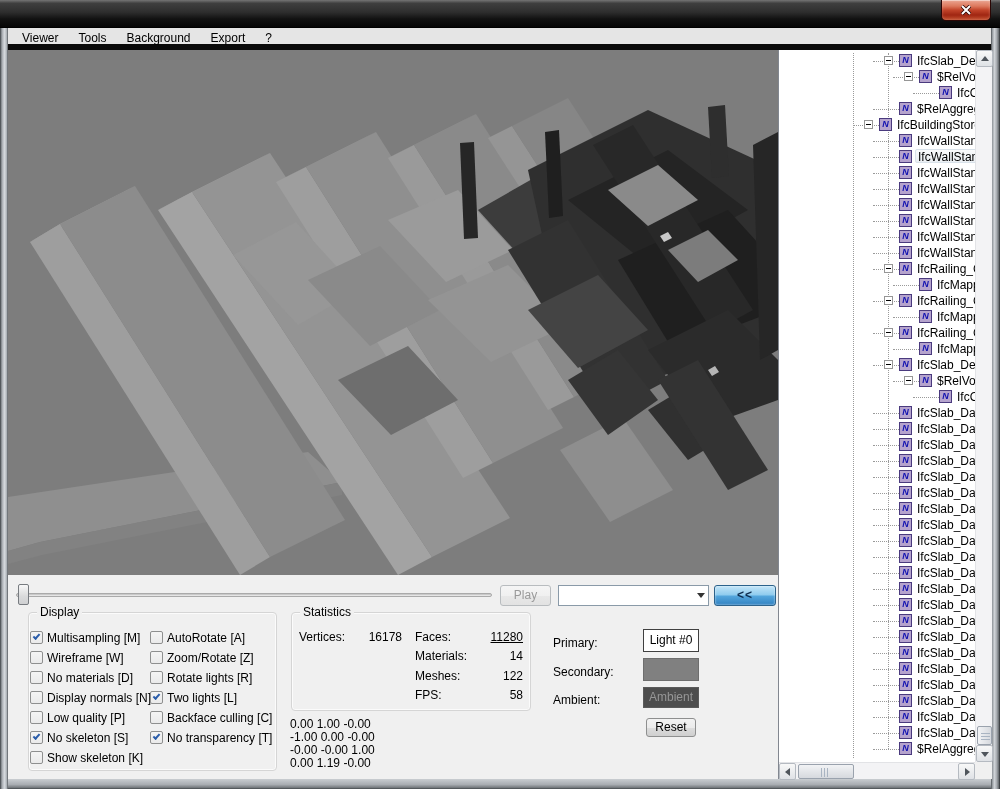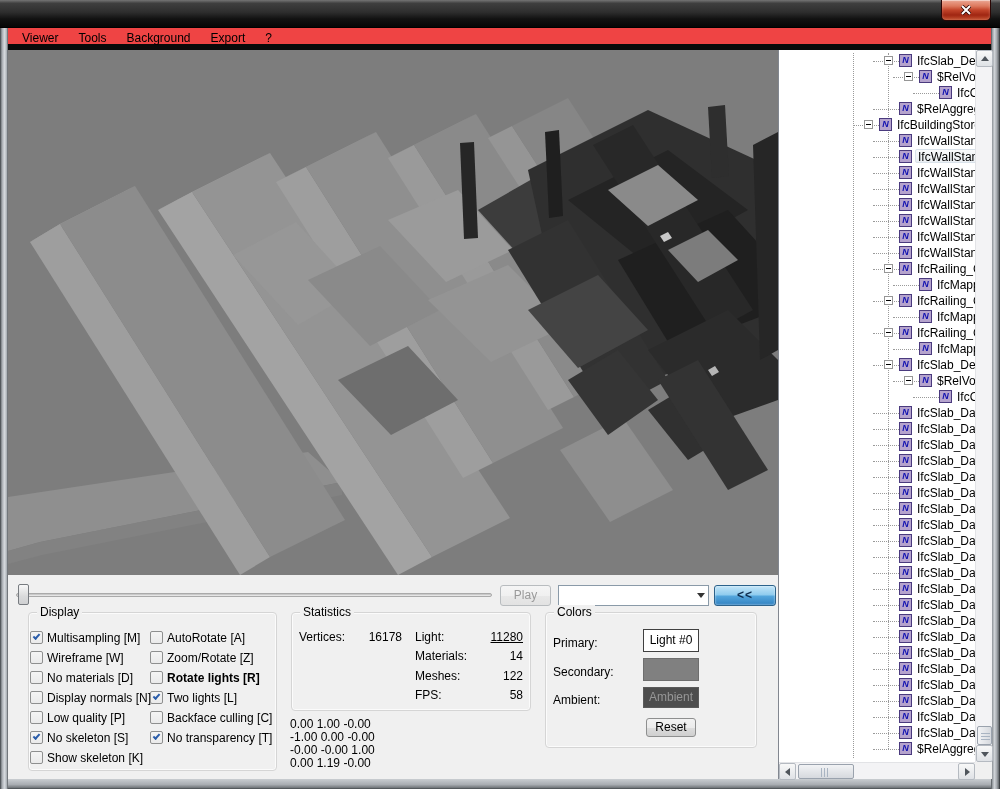--- a/index.html
+++ b/index.html
@@ -22,21 +22,21 @@
   
   .frame-left,.frame-right{position:absolute;top:28px;bottom:0;width:8px;
     background:linear-gradient(90deg,#33383c 0%,#7d8287 14%,#b6babf 34%,#d6dade 58%,#aeb3b8 82%,#52575b 100%);}
   .frame-left{left:0;}
   .frame-right{right:0;width:9px;background:linear-gradient(270deg,#26292c 0%,#6f7478 16%,#aeb2b7 40%,#cfd3d7 62%,#989da2 84%,#4a4f53 100%);}
   .frame-bottom{position:absolute;left:8px;right:9px;bottom:0;height:10px;
     background:linear-gradient(180deg,#c9cdd1 0%,#a9adb2 55%,#6e7control377 90%,#3a3f43 100%);
     background:linear-gradient(180deg,#c9cdd1 0%,#a9adb2 55%,#6e7377 90%,#3a3f43 100%);}
 
   
-  .menubar{position:absolute;left:8px;top:28px;width:983px;height:16px;background:#ef4444;}
+  .menubar{position:absolute;left:8px;top:28px;width:983px;height:16px;background:#e5e5e5;}
   .menu-item{display:inline-block;height:22px;line-height:21px;padding:0 10px;cursor:default;}
   .menu-item:first-child{margin-left:4px;}
 
   
   .viewport{position:absolute;left:8px;top:50px;width:770px;height:525px;background:#7d7d7d;overflow:hidden;}
   .viewport svg{display:block;}
 
   
   .tree-panel{position:absolute;left:778px;top:50px;width:213px;height:729px;background:#fff;
     border-left:1px solid #828790;}
@@ -480,53 +480,50 @@
           <i class="tick"></i>
         </span>
         <span class="cb-label" style="left: 39px; top: 156px;">No skeleton [S]</span>
         <span class="checkbox" style="left: 22px; top: 176px;"></span>
         <span class="cb-label" style="left: 39px; top: 176px;">Show skeleton [K]</span>
         <span class="checkbox" style="left: 142px; top: 56px;"></span>
         <span class="cb-label" style="left: 159px; top: 56px;">AutoRotate [A]</span>
         <span class="checkbox" style="left: 142px; top: 76px;"></span>
         <span class="cb-label" style="left: 159px; top: 76px;">Zoom/Rotate [Z]</span>
         <span class="checkbox" style="left: 142px; top: 96px;"></span>
-        <span class="cb-label" style="left: 159px; top: 96px; font-weight: bold;">Rotate lights [R]</span>
+        <span class="cb-label" style="left: 159px; top: 96px;">Rotate lights [R]</span>
         <span class="checkbox on" style="left: 142px; top: 116px;">
           <i class="tick"></i>
         </span>
         <span class="cb-label" style="left: 159px; top: 116px;">Two lights [L]</span>
         <span class="checkbox" style="left: 142px; top: 136px;"></span>
         <span class="cb-label" style="left: 159px; top: 136px;">Backface culling [C]</span>
         <span class="checkbox on" style="left: 142px; top: 156px;">
           <i class="tick"></i>
         </span>
         <span class="cb-label" style="left: 159px; top: 156px;">No transparency [T]</span>
       </div>
 
     <div class="groupbox" style="left:283px;top:37px;width:240px;height:99px;">
       <span class="group-label">Statistics</span>
     </div>
     <div id="stats-host">
         <span class="stat-label" style="left: 291px; top: 55px;">Vertices:</span>
         <span class="stat-value" style="left: 330px; top: 55px; width: 64px;">16178</span>
-        <span class="stat-label" style="left: 407px; top: 55px;">Light:</span>
+        <span class="stat-label" style="left: 407px; top: 55px;">Faces:</span>
         <span class="stat-value" style="left: 447px; top: 55px; width: 68px; text-decoration: underline;">11280</span>
         <span class="stat-label" style="left: 407px; top: 74.3px;">Materials:</span>
         <span class="stat-value" style="left: 447px; top: 74.3px; width: 68px;">14</span>
         <span class="stat-label" style="left: 407px; top: 93.6px;">Meshes:</span>
         <span class="stat-value" style="left: 447px; top: 93.6px; width: 68px;">122</span>
         <span class="stat-label" style="left: 407px; top: 112.9px;">FPS:</span>
         <span class="stat-value" style="left: 447px; top: 112.9px; width: 68px;">58</span>
       </div>
     <div class="matrix" id="matrix"><div>0.00 1.00 -0.00</div><div>-1.00 0.00 -0.00</div><div>-0.00 -0.00 1.00</div><div>0.00 1.19 -0.00</div></div>
 
-    <div class="groupbox" style="left:537px;top:37px;width:212px;height:136px;">
-      <span class="group-label">Colors</span>
-    </div>
     <span class="color-label" style="left:545px;top:61px;">Primary:</span>
     <div class="color-btn primary" style="top: 54px; background: rgb(255, 255, 255);">Light #0</div>
     <span class="color-label" style="left:545px;top:90px;">Secondary:</span>
     <div class="color-btn secondary" style="top: 83px; background: rgb(128, 128, 128);"></div>
     <span class="color-label" style="left:545px;top:118px;">Ambient:</span>
     <div class="color-btn ambient" style="top: 112px; background: rgb(77, 77, 77);">Ambient</div>
     <div class="btn reset-btn">Reset</div>
   </div>
 
 </div>

